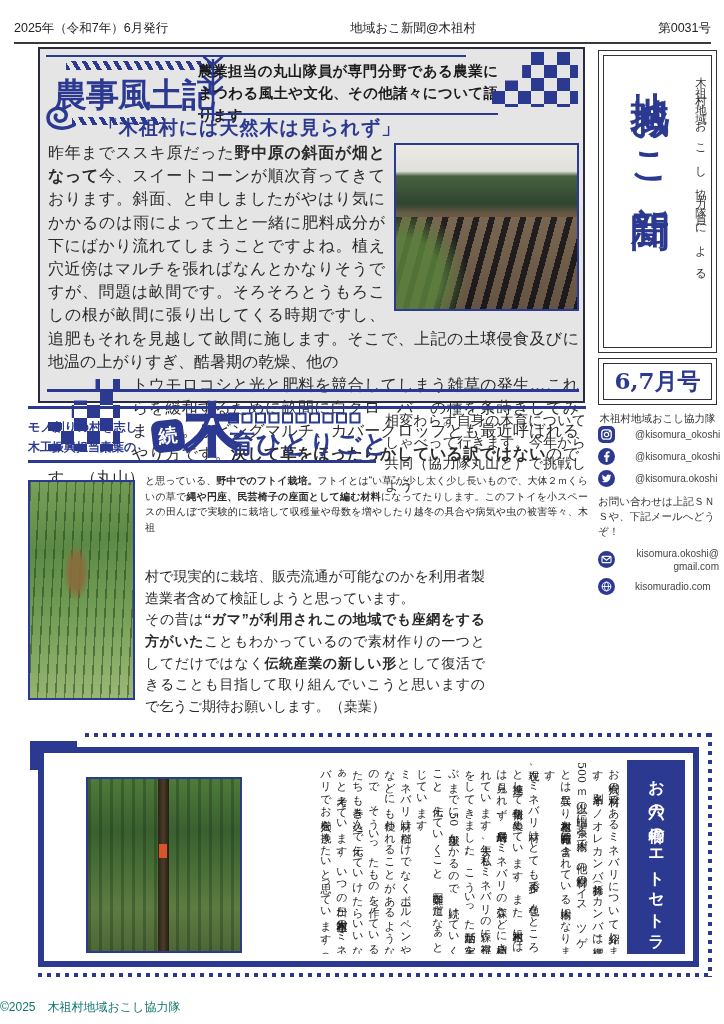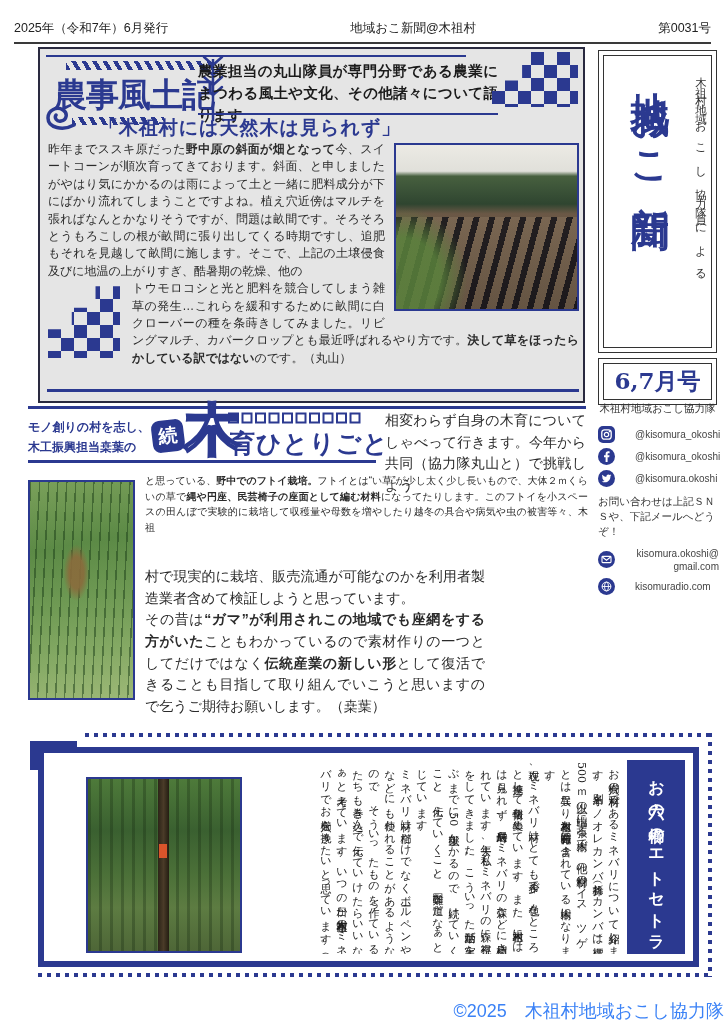--- a/index.html
+++ b/index.html
@@ -25,21 +25,21 @@
   .logo1-s2 { left:22px; top:60px; width:92px; height:8px; }
   .cloud { left:-6px; top:46px; }
   .wheat { left:150px; top:-4px; }
   .lede { left:158px; top:12px; width:300px; font-size:14.5px; font-weight:700; line-height:1.5; color:#1b1b1b; text-align:justify; }
   .lede-rule { left:158px; top:64px; width:300px; height:2px; background:#2b3990; }
   .checker { background-image:repeating-conic-gradient(#2b3990 0% 25%, transparent 0% 50%); background-size:26px 26px; }
   .checker1 { right:5px; top:3px; width:86px; height:55px;
     clip-path:polygon(35% 0,100% 0,100% 100%,0 100%,0 52%,35% 52%); }
   .sec1-title { left:10px; top:66px; width:400px; text-align:center; font-size:19px; font-weight:800;
     color:#2b3990; letter-spacing:1px; white-space:nowrap; }
-  .sec1-body { left:8px; top:92px; width:531px; font-size:12px; line-height:1.45; text-align:justify; color:#2b2b2b; }
+  .sec1-body { left:8px; top:92px; width:531px; font-size:16px; line-height:1.45; text-align:justify; color:#2b2b2b; }
   .photo-frame { border:2px solid #2b3990; background:#ccc; position:relative; overflow:hidden; }
   .photo-field { float:right; width:185px; height:168px; margin:2px 0 6px 9px;
     background:linear-gradient(180deg,#eceae4 0%,#e0e0da 16%,#47603f 19%,#2f4530 36%,#6b5846 42%,#4a3b2e 100%); }
   .photo-field::after { content:""; position:absolute; left:0; right:0; bottom:0; height:56%;
     background:repeating-linear-gradient(105deg,rgba(15,15,22,.78) 0 6px,rgba(150,130,105,.35) 6px 15px); }
   .photo-field::before { content:""; position:absolute; left:0; bottom:0; width:40%; height:62%;
     background:radial-gradient(ellipse at 10% 70%,rgba(90,130,60,.85) 0 40%,transparent 70%); z-index:1; }
   .checker2 { float:left; width:72px; height:72px; margin:6px 12px 2px 0;
     clip-path:polygon(66% 0,100% 0,100% 100%,0 100%,0 60%,33% 60%,33% 30%,66% 30%); }
   .sec1-rulebottom { left:7px; top:340px; width:532px; height:3px; background:#2b3990; }
@@ -51,21 +51,21 @@
   .nameplate { left:598px; top:50px; width:119px; height:303px; }
   .np-in { display:flex; flex-direction:row; padding:6px 3px; }
   .np-title { flex:1; display:flex; justify-content:center; }
   .np-title span { writing-mode:vertical-rl; text-orientation:upright; font-family:"DejaVu Serif","Liberation Serif",serif;
     font-weight:bold; color:#2b3990; font-size:38px; letter-spacing:7px; line-height:1; }
   .np-sub { writing-mode:vertical-rl; text-orientation:upright; font-family:"DejaVu Serif","Liberation Serif",serif;
     font-size:11.5px; color:#333; letter-spacing:9px; padding-top:6px; }
   .issuebox { left:598px; top:358px; width:119px; height:47px; }
   .issue-in { display:flex; align-items:center; justify-content:center;
     font-family:"DejaVu Serif","Liberation Serif",serif; font-weight:bold; font-size:23px; color:#2b3990; }
-  .orglabel { left:596px; top:402px; width:123px; font-size:10.5px; color:#333; text-align:center; white-space:nowrap; }
+  .orglabel { left:596px; top:412px; width:123px; font-size:10.5px; color:#333; text-align:center; white-space:nowrap; }
 
   .sns { left:598px; top:426px; width:121px; }
   .sns-row { display:flex; align-items:center; gap:20px; margin-bottom:5px; }
   .icon { width:17px; height:17px; border-radius:50%; background:#2b3990; display:inline-flex;
     align-items:center; justify-content:center; flex:none; }
   .icon.sq { border-radius:5px; }
   .sns-h { font-size:10px; color:#444; }
   .sns-note { font-size:10.5px; color:#333; line-height:1.45; margin:7px 0 7px; }
   .sns-email { width:94px; text-align:right; word-break:break-all; line-height:1.3; }
 
@@ -113,21 +113,21 @@
     font-family:"DejaVu Serif","Liberation Serif",serif; font-size:11px; line-height:16px; color:#1a1a1a; overflow:hidden; }
   .article3 p { margin:0; }
   .photo-forest { left:42px; top:24px; width:156px; height:176px;
     background:linear-gradient(180deg,#4e7a3a 0%,#3a6030 30%,#4b7038 55%,#5d7c42 75%,#4e6637 100%); }
   .photo-forest .tex { position:absolute; inset:0;
     background:repeating-linear-gradient(90deg,rgba(20,40,15,.3) 0 3px,transparent 3px 11px); }
   .trunk { position:absolute; left:46%; top:0; width:11px; height:100%;
     background:linear-gradient(90deg,#2c2418,#4a3b28,#241d12); }
   .mark { position:absolute; left:46.5%; top:38%; width:8px; height:14px; background:#d9542b; }
 
-  .footer { left:0; top:999px; width:724px; text-align:right; font-size:18px; color:#3b82f6; }
+  .footer { left:0; top:999px; width:724px; text-align:left; font-size:12px; color:#0f766e; }
 </style>
 </head>
 <body>
 
 <div class="page">
 
   <div class="abs topbar">
     <span>2025年（令和7年）6月発行</span>
     <span>地域おこ新聞@木祖村</span>
     <span>第0031号</span>

